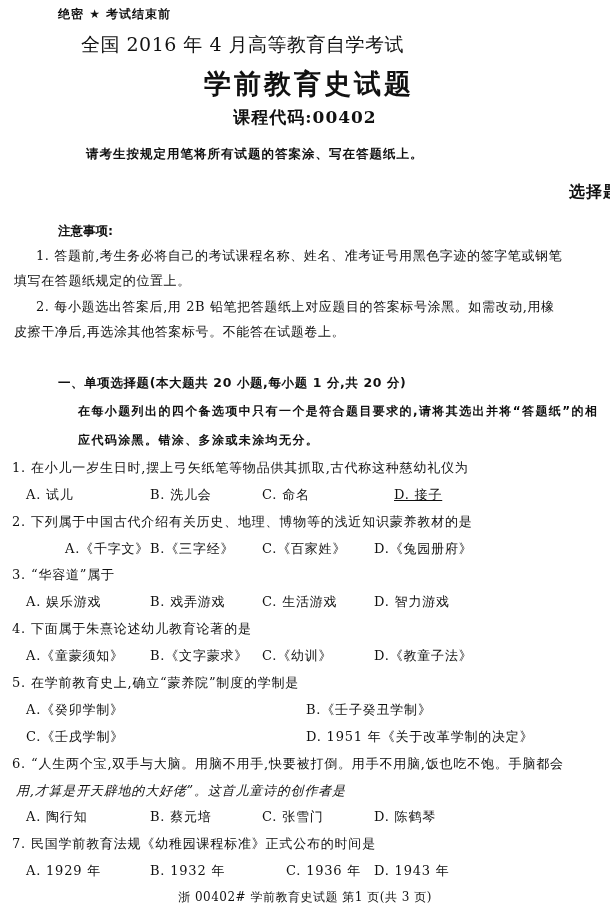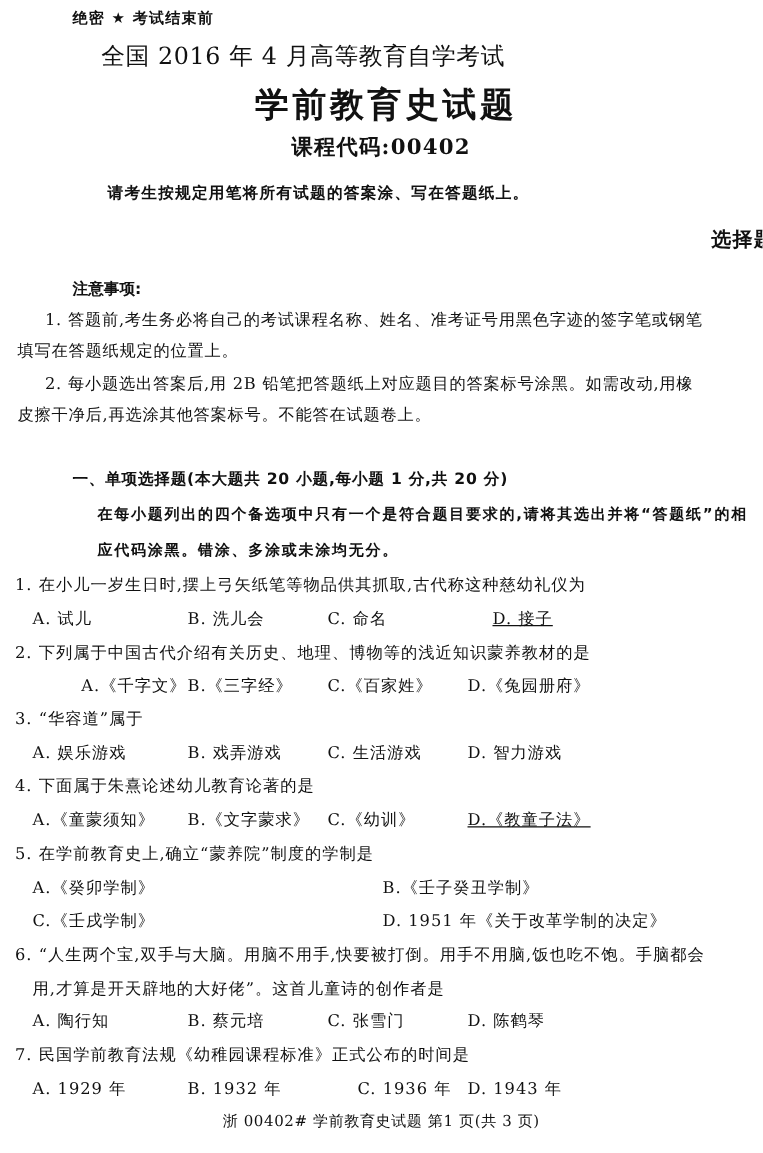--- a/index.html
+++ b/index.html
@@ -130,30 +130,30 @@
 <div class="abs q-stem serif" style="left:12px; top:566px;">3. “华容道”属于</div>
 <div class="abs opt serif" style="left:26px; top:593px;">A. 娱乐游戏</div>
 <div class="abs opt serif" style="left:150px; top:593px;">B. 戏弄游戏</div>
 <div class="abs opt serif" style="left:262px; top:593px;">C. 生活游戏</div>
 <div class="abs opt serif" style="left:374px; top:593px;">D. 智力游戏</div>
 
 <div class="abs q-stem serif" style="left:12px; top:620px;">4. 下面属于朱熹论述幼儿教育论著的是</div>
 <div class="abs opt serif" style="left:26px; top:647px;">A.《童蒙须知》</div>
 <div class="abs opt serif" style="left:150px; top:647px;">B.《文字蒙求》</div>
 <div class="abs opt serif" style="left:262px; top:647px;">C.《幼训》</div>
-<div class="abs opt serif" style="left:374px; top:647px;text-decoration:underline;">D.《教童子法》</div>
+<div class="abs opt serif" style="left:374px; top:647px;">D.《教童子法》</div>
 
 <div class="abs q-stem serif" style="left:12px; top:674px;">5. 在学前教育史上,确立“蒙养院”制度的学制是</div>
 <div class="abs opt serif" style="left:26px; top:701px;">A.《癸卯学制》</div>
 <div class="abs opt serif" style="left:306px; top:701px;">B.《壬子癸丑学制》</div>
 <div class="abs opt serif" style="left:26px; top:728px;">C.《壬戌学制》</div>
 <div class="abs opt serif" style="left:306px; top:728px;">D. 1951 年《关于改革学制的决定》</div>
 
 <div class="abs q-stem serif" style="left:12px; top:755px;">6. “人生两个宝,双手与大脑。用脑不用手,快要被打倒。用手不用脑,饭也吃不饱。手脑都会</div>
-<div class="abs q-stem serif" style="left:26px; top:782px;">用,才算是开天辟地的大好佬”。这首儿童诗的创作者是</div>
+<div class="abs q-stem serif" style="left:16px; top:782px;font-style:italic;">用,才算是开天辟地的大好佬”。这首儿童诗的创作者是</div>
 <div class="abs opt serif" style="left:26px; top:808px;">A. 陶行知</div>
 <div class="abs opt serif" style="left:150px; top:808px;">B. 蔡元培</div>
 <div class="abs opt serif" style="left:262px; top:808px;">C. 张雪门</div>
 <div class="abs opt serif" style="left:374px; top:808px;">D. 陈鹤琴</div>
 
 <div class="abs q-stem serif" style="left:12px; top:835px;">7. 民国学前教育法规《幼稚园课程标准》正式公布的时间是</div>
 <div class="abs opt serif" style="left:26px; top:862px;">A. 1929 年</div>
 <div class="abs opt serif" style="left:150px; top:862px;">B. 1932 年</div>
 <div class="abs opt serif" style="left:262px; top:862px;margin-left:24px;">C. 1936 年</div>
 <div class="abs opt serif" style="left:374px; top:862px;">D. 1943 年</div>

